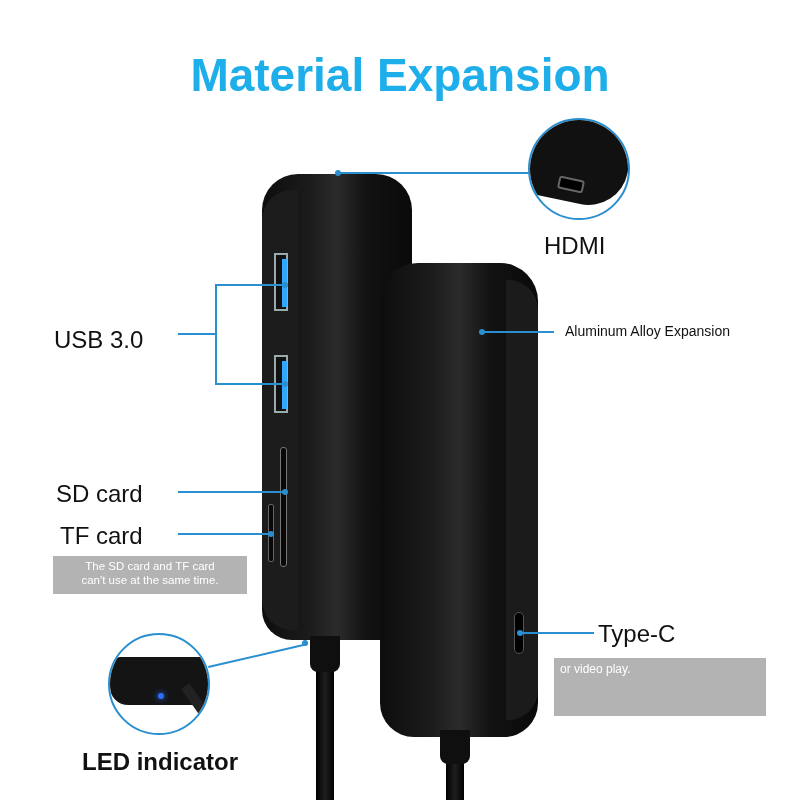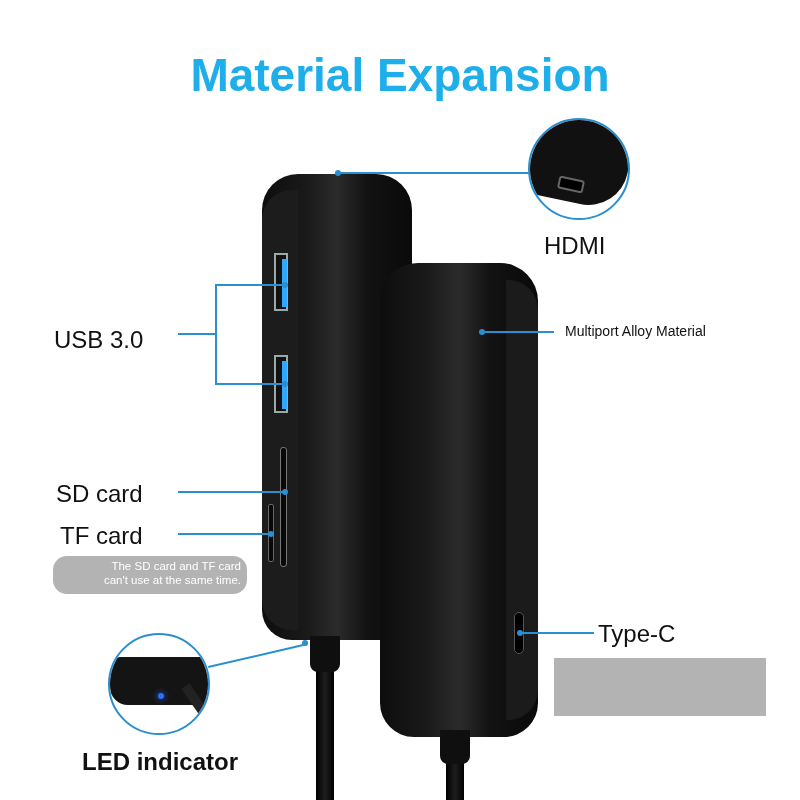--- a/index.html
+++ b/index.html
@@ -57,38 +57,39 @@
 <div class="abs label" style="left:54px;top:320px;margin-top:6px;">USB 3.0</div>
 <div class="abs line" style="left:178px;top:333px;width:38px;height:2px;"></div>
 <div class="abs line" style="left:215px;top:284px;width:2px;height:100px;"></div>
 <div class="abs line" style="left:215px;top:284px;width:70px;height:2px;"></div>
 <div class="abs line" style="left:215px;top:383px;width:70px;height:2px;"></div>
 <div class="abs dot" style="left:282px;top:282px;"></div>
 <div class="abs dot" style="left:282px;top:381px;"></div>
 
 <div class="abs dot" style="left:479px;top:329px;"></div>
 <div class="abs line" style="left:482px;top:331px;width:72px;height:2px;"></div>
-<div class="abs small-label" style="left:565px;top:323px;">Multiport Alloy Material</div>
+<div class="abs small-label" style="left:565px;top:323px;">Aluminum Alloy Expansion</div>
 
 <div class="abs label" style="left:56px;top:480px;">SD card</div>
 <div class="abs line" style="left:178px;top:491px;width:106px;height:2px;"></div>
 <div class="abs dot" style="left:282px;top:489px;"></div>
 
 <div class="abs label" style="left:60px;top:522px;">TF card</div>
 <div class="abs line" style="left:178px;top:533px;width:92px;height:2px;"></div>
 <div class="abs dot" style="left:268px;top:531px;"></div>
-<div class="abs note" style="left:53px;top:556px;width:194px;height:38px;text-align:right;border-radius:14px;">
+<div class="abs note" style="left:53px;top:556px;width:194px;height:38px;text-align:center;">
   <div>The SD card and TF card</div>
   <div>can't use at the same time.</div>
 </div>
 
 <div class="abs dot" style="left:517px;top:630px;"></div>
 <div class="abs line" style="left:520px;top:632px;width:74px;height:2px;"></div>
 <div class="abs label" style="left:598px;top:620px;">Type-C</div>
 <div class="abs note" style="left:554px;top:658px;width:212px;height:58px;line-height:17px;font-size:12px;">
+  <div>or video play.</div>
 </div>
 
 <div class="abs circle" style="left:108px;top:633px;width:102px;height:102px;">
   <div style="position:absolute;left:0;top:22px;width:110px;height:48px;background:#141414;border-radius:10px 10px 18px 18px;"></div>
   <div style="position:absolute;left:48px;top:58px;width:6px;height:6px;border-radius:50%;background:#2f6dff;box-shadow:0 0 6px #2f6dff;"></div>
   <div style="position:absolute;left:80px;top:48px;width:10px;height:34px;background:#222;transform:rotate(-35deg);"></div>
 </div>
 <div class="abs" style="left:208px;top:666px;width:102px;height:2px;background:#2a8fd0;transform-origin:0 0;transform:rotate(-13deg);"></div>
 <div class="abs dot" style="left:302px;top:640px;"></div>
 <div class="abs label" style="left:82px;top:748px;font-weight:bold;">LED indicator</div>

